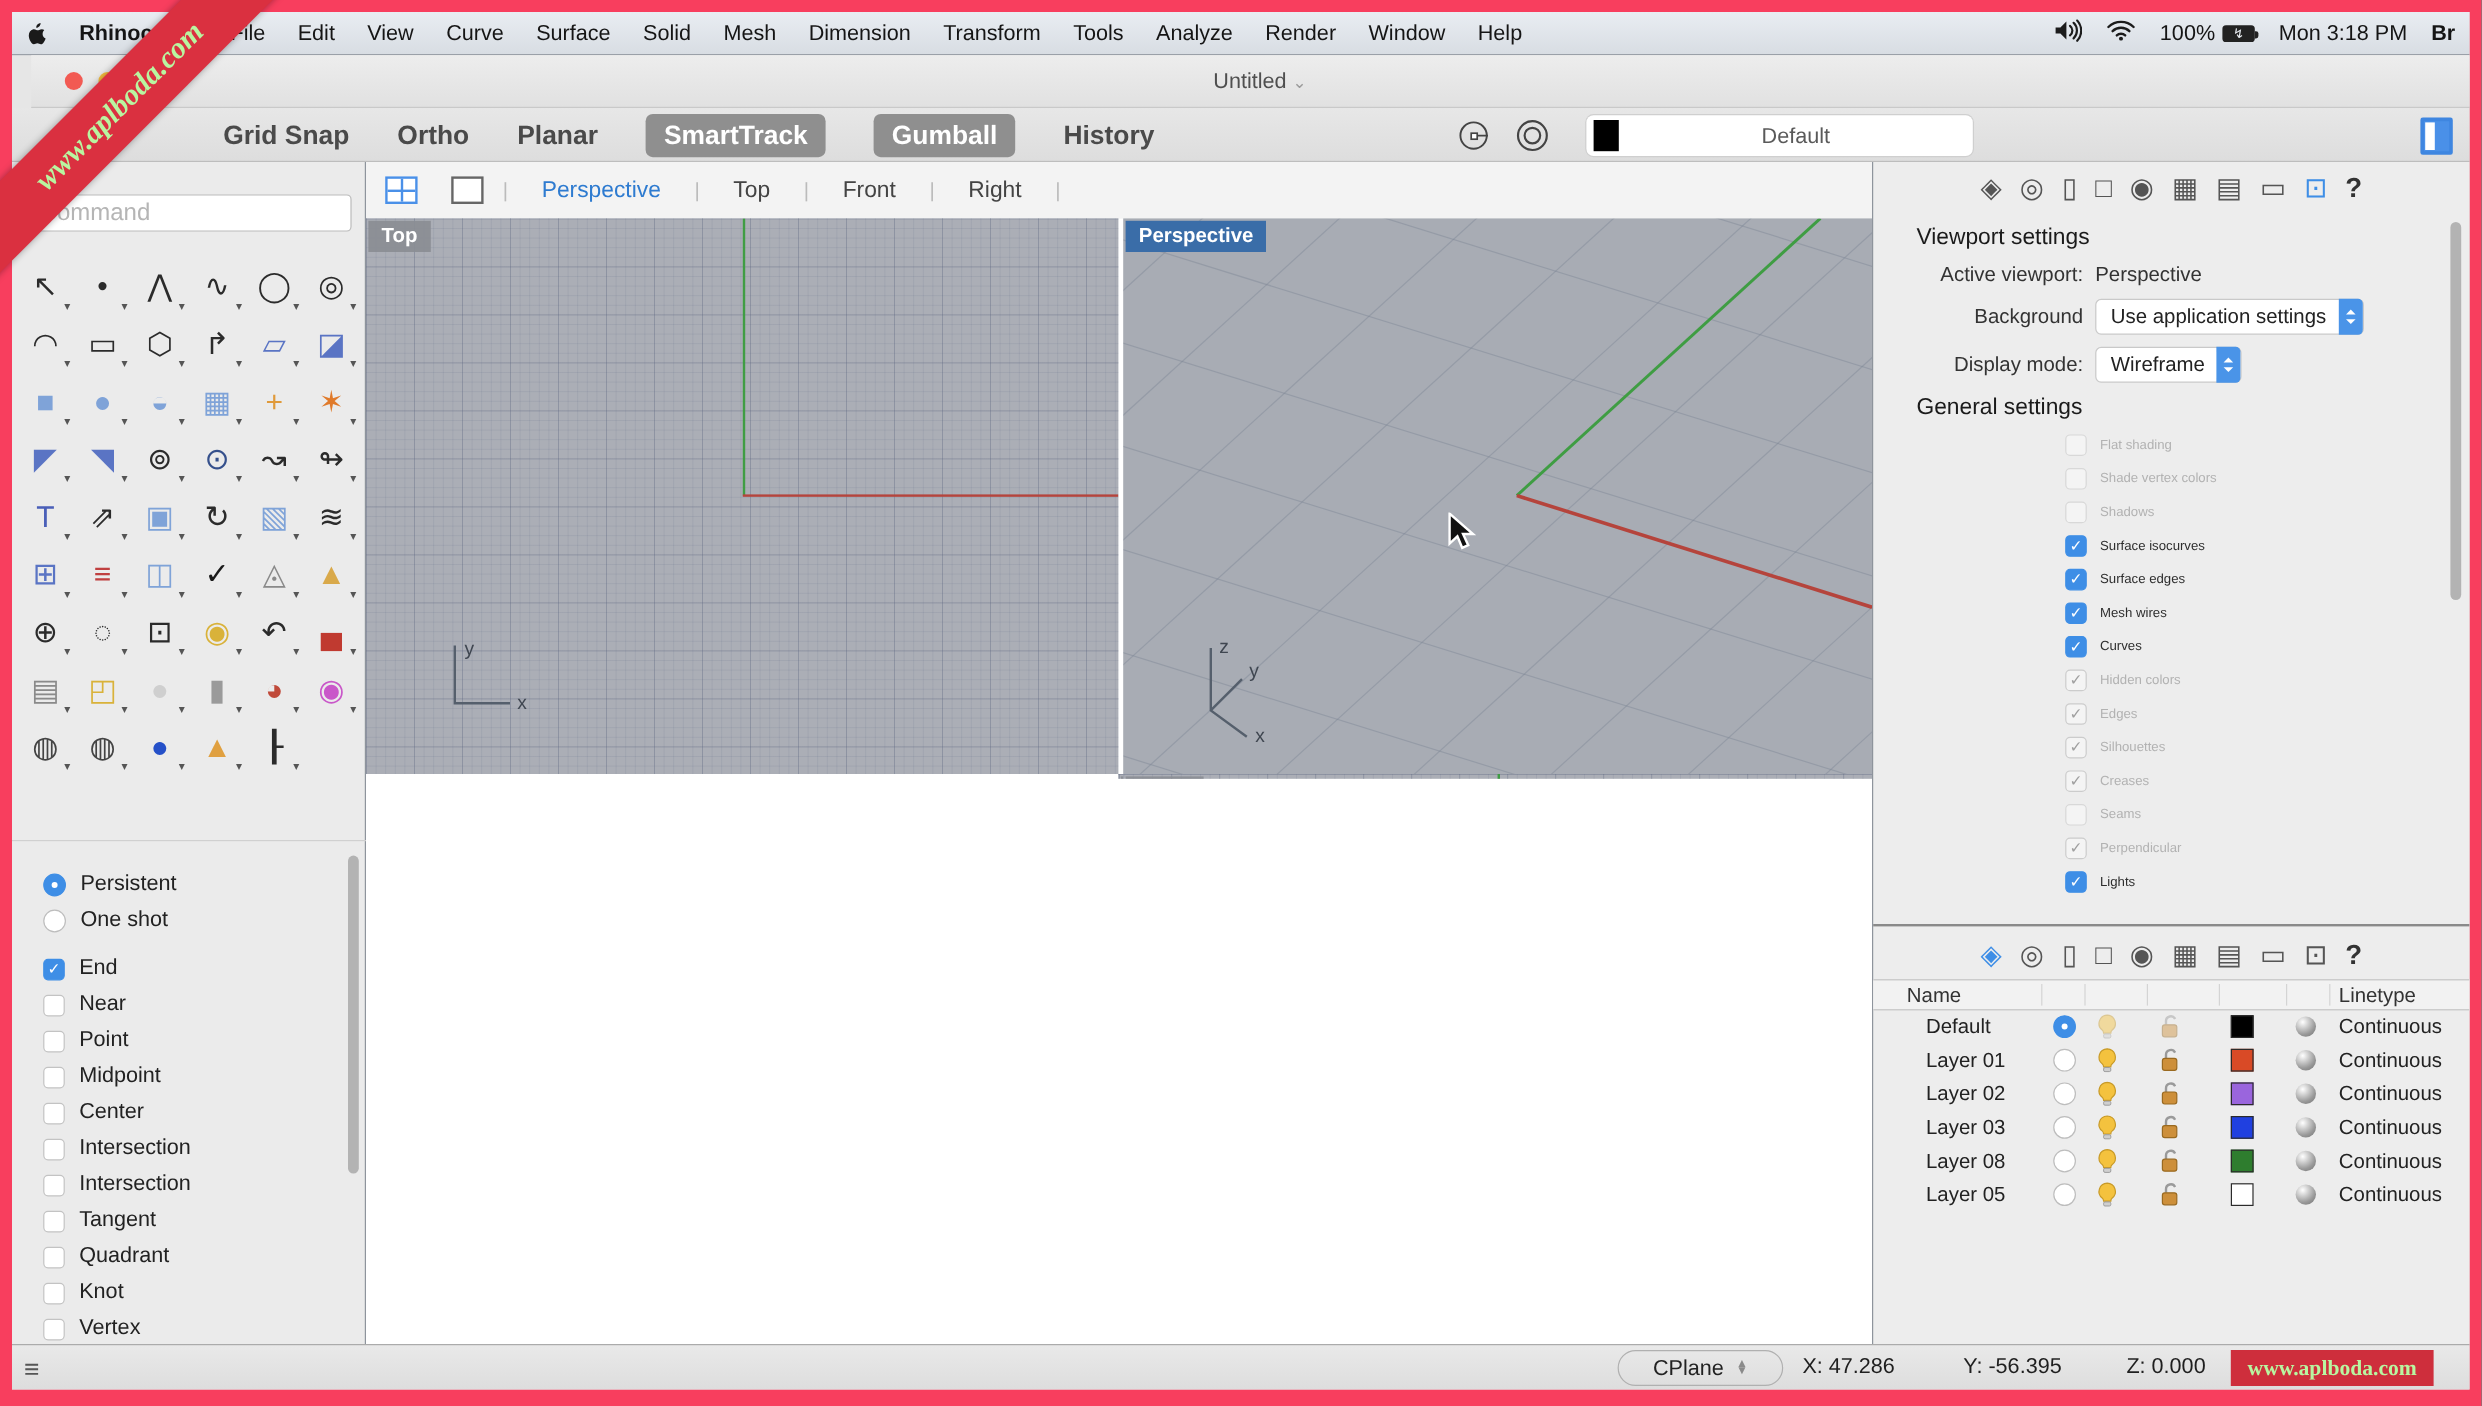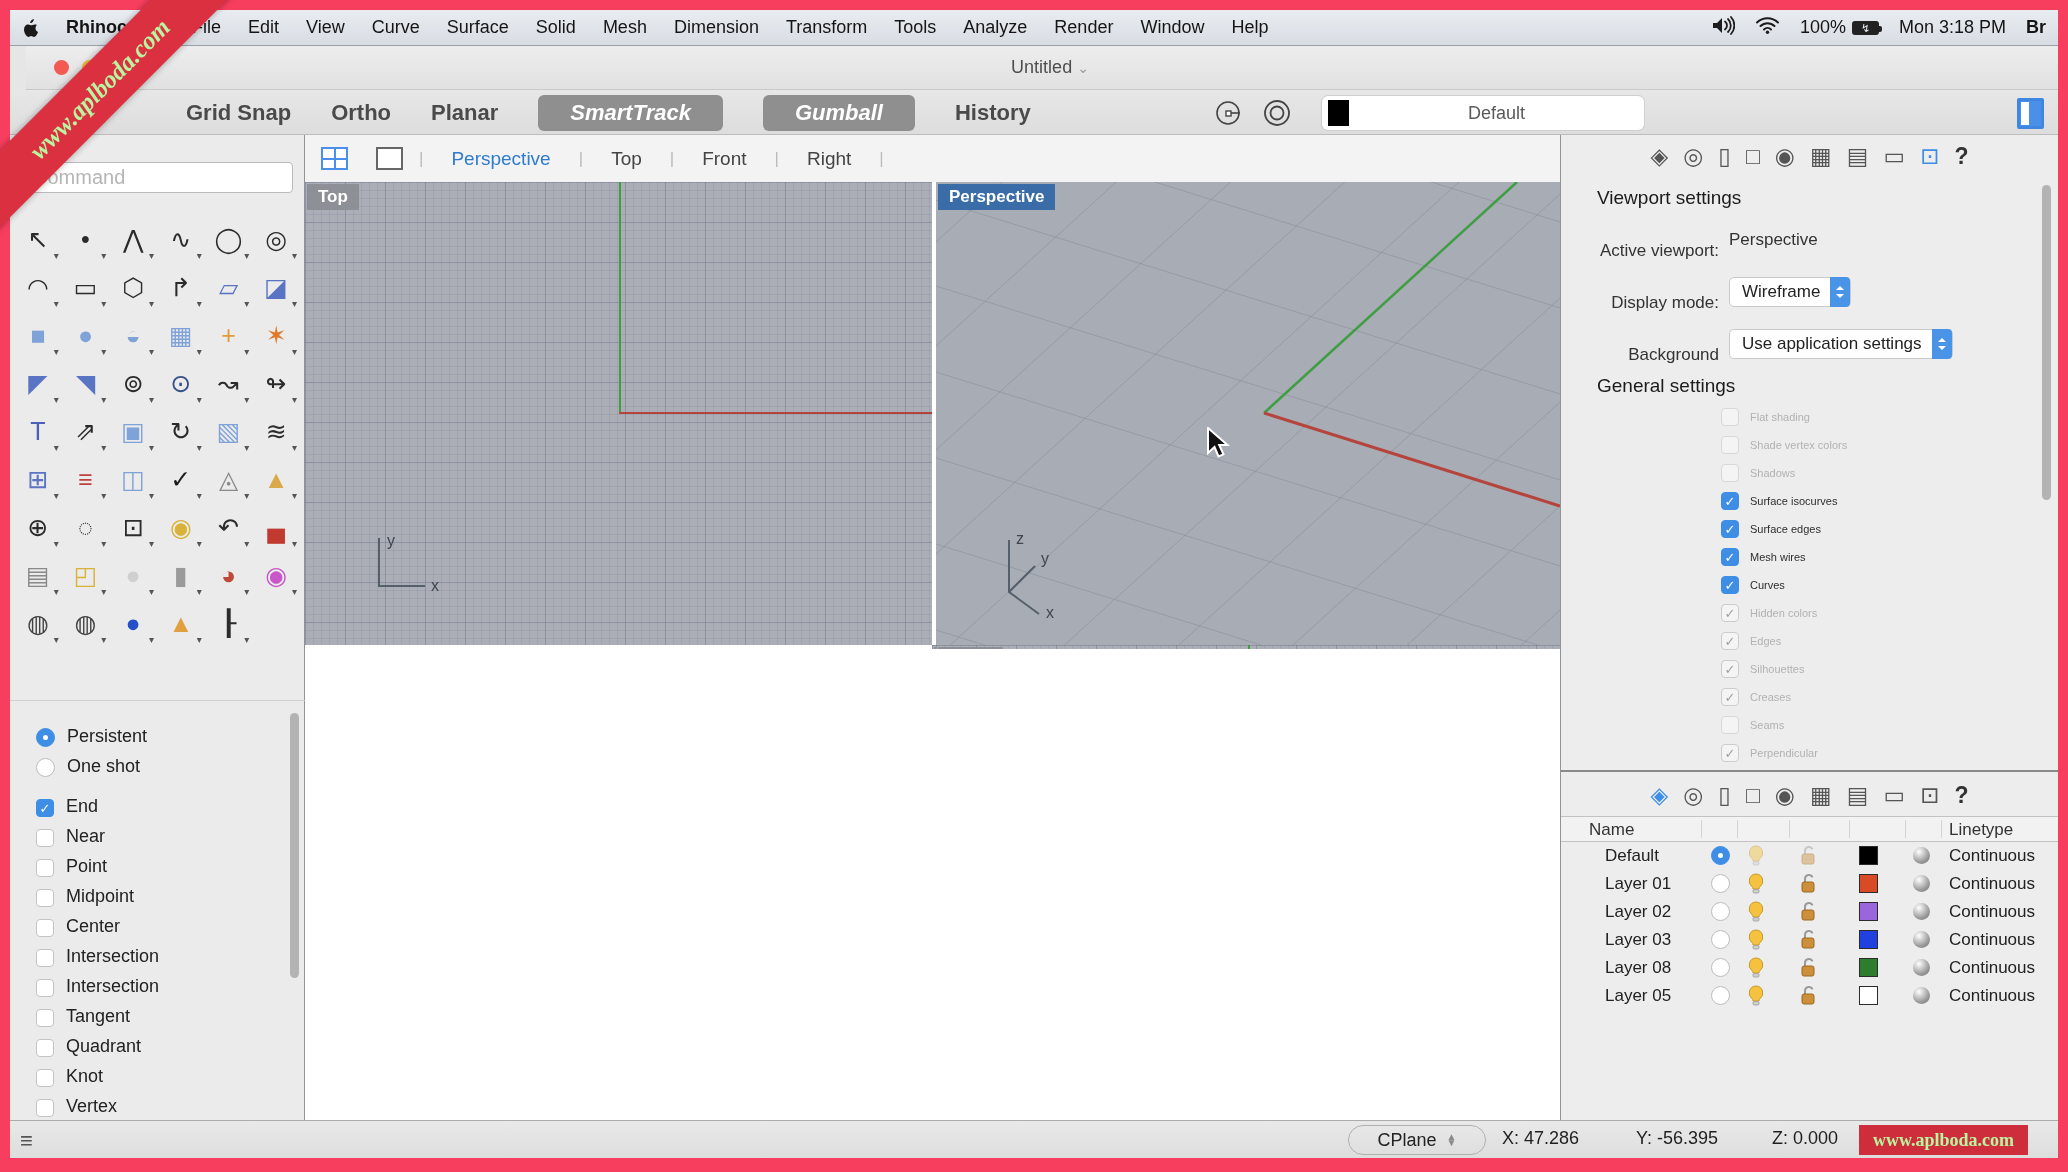--- a/index.html
+++ b/index.html
@@ -26,21 +26,21 @@
   .tl { position:absolute; top:14px; width:15px; height:15px; border-radius:50%; }
   .doc-title { position:absolute; left:0; right:0; top:11px; text-align:center; font-size:18px; color:#4f4f4f; }
   .doc-title .chev { color:#9a9a9a; font-size:14px; }
 
   
   .toolbar { position:absolute; left:0; top:80px; width:2048px; height:45px;
     background:linear-gradient(#e7e7e7,#dddddd); border-bottom:1px solid #bdbdbd; }
   .tb-toggles { position:absolute; left:176px; top:0; height:45px; display:flex; align-items:center; gap:40px;
     font-size:22px; font-weight:700; color:#4a4a4a; }
   .tb-toggles .tgl { cursor:default; }
-  .tb-toggles .tgl.active { background:#8f8f8f; color:#fff; padding:5px 32px; border-radius:6px;font-style:italic; }
+  .tb-toggles .tgl.active { background:#8f8f8f; color:#fff; padding:5px 15px; border-radius:6px; }
   .tb-docicon { position:absolute; left:56px; top:7px; width:24px; height:31px; border:3px solid #3f86e0; background:#fff; border-radius:2px; }
   .tb-right { position:absolute; right:0; top:0; height:45px; width:900px; }
   .circ-icon { position:absolute; top:8px; width:30px; height:30px; }
   .layer-field { position:absolute; left:164px; top:6px; width:322px; height:34px; background:#fff; border-radius:6px;
     box-shadow:0 0 0 1px #cfcfcf; display:flex; align-items:center; }
   .layer-swatch { width:21px; height:26px; background:#000; margin-left:6px; }
   .layer-field .val { flex:1; text-align:center; font-size:18px; color:#5a5a5a; }
   .panel-btn { position:absolute; right:14px; top:8px; width:27px; height:31px; background:#4a90e8; border:3px solid #3f86e0; border-radius:2px; }
   .panel-btn:after { content:""; position:absolute; left:1px; top:1px; bottom:1px; width:8px; background:#fff; }
 
@@ -102,21 +102,21 @@
 
   
   .rpanel { position:absolute; left:1550px; top:125px; width:498px; height:985px; background:#ededed; border-left:1px solid #8e949c; }
   .rp-icons { display:flex; justify-content:center; align-items:center; gap:15px; height:42px; font-size:23px; color:#555; }
   .rp-icons .ri { cursor:default; }
   .rp-icons .ri.active { color:#3e8ee6; }
   .rp-icons .ri.q { font-weight:700; color:#333; }
   .rp-sec1 { position:absolute; left:0; top:0; width:100%; height:637px; border-bottom:2px solid #8a8a8a; overflow:hidden; }
   .rp-sec1 h3, .rp-sec2 h3 { font-size:19px; font-weight:400; color:#1b1b1b; margin:10px 0 6px 36px; }
   .vs-row { display:flex; align-items:center; margin:10px 0; font-size:17px; color:#333; }
-  .vs-row .lab { width:168px; text-align:right; padding-right:10px;margin-top:22px; }
+  .vs-row .lab { width:185px; text-align:right; padding-right:10px; }
   .vs-row .plain { font-size:17px; }
   .mini-select { display:inline-flex; align-items:center; background:#fff; border:1px solid #c9c9c9; border-radius:5px;
     height:30px; padding-left:12px; font-size:17px; color:#222; }
   .mini-select .stp { margin-left:10px; width:20px; height:30px; background:#4a94e8; border-radius:0 4px 4px 0;
     display:flex; flex-direction:column; align-items:center; justify-content:center; color:#fff; }
   .stp i { border:4px solid transparent; display:block; }
   .stp i.up { border-bottom-color:#fff; margin-bottom:2px; }
   .stp i.dn { border-top-color:#fff; margin-top:2px; }
   .gs-row { display:flex; align-items:center; gap:11px; margin-left:160px; height:28px; font-size:11px; color:#2e2e2e; }
   .gs-row.dimlbl .lbl { color:#b2b2b2; }
@@ -504,33 +504,33 @@
           <span class="ri">▭</span>
           <span class="ri active">⊡</span>
           <span class="ri q">?</span>
         </div>
         <h3>Viewport settings</h3>
         <div class="vs-row">
           <span class="lab">Active viewport:</span>
           <span class="plain">Perspective</span>
         </div>
         <div class="vs-row">
+          <span class="lab">Background</span>
+          <span class="mini-select">
+            <span>Use application settings</span>
+            <span class="stp">
+                <i class="up"></i>
+                <i class="dn"></i>
+              </span>
+          </span>
+        </div>
+        <div class="vs-row">
           <span class="lab">Display mode:</span>
           <span class="mini-select">
             <span>Wireframe</span>
-            <span class="stp">
-                <i class="up"></i>
-                <i class="dn"></i>
-              </span>
-          </span>
-        </div>
-        <div class="vs-row">
-          <span class="lab">Background</span>
-          <span class="mini-select">
-            <span>Use application settings</span>
             <span class="stp">
                 <i class="up"></i>
                 <i class="dn"></i>
               </span>
           </span>
         </div>
         <h3>General settings</h3>
         <div>
 
             <div class="gs-row dimlbl">

